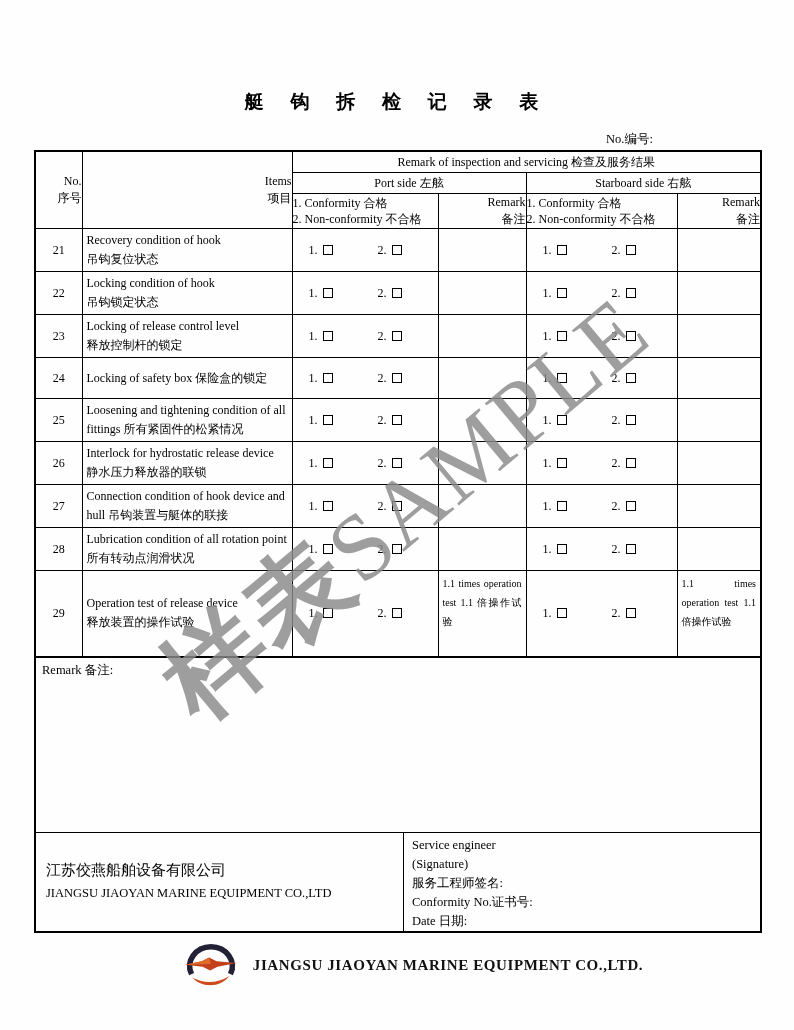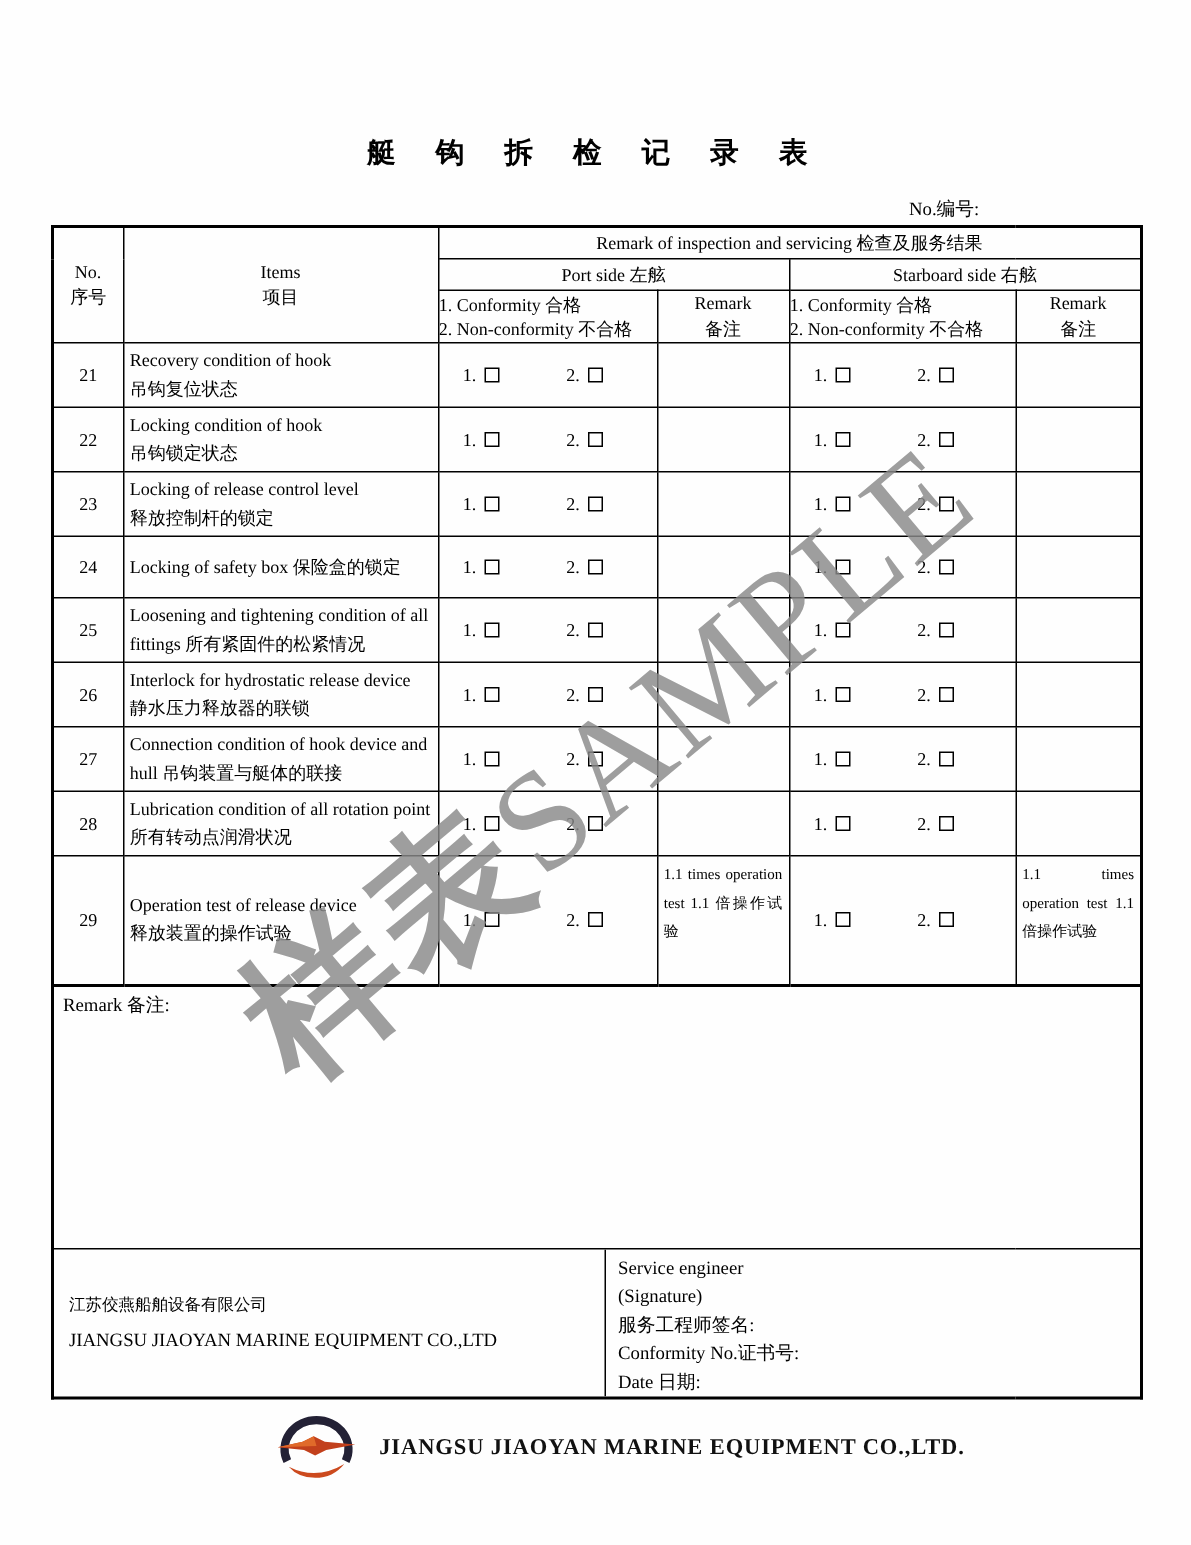--- a/index.html
+++ b/index.html
@@ -20,21 +20,21 @@
   table.main {
     position:absolute; top:150px; left:34px; width:726px;
     border-collapse:collapse; table-layout:fixed;
     border:2px solid #000;
   }
   .main td, .main th {
     border:1px solid #000; font-weight:normal; font-size:12px;
     padding:0; vertical-align:middle; overflow:hidden;
   }
   .hdr-center { text-align:center; }
-  .hdr-two { text-align:center; line-height:17px; }
+  .hdr-two { text-align:right; line-height:17px; }
   .hdr-conf { text-align:left; padding:1px 0 1px 6px; line-height:16px; }
   th.h-result { height:20px; }
   th.h-side   { height:20px; }
   tr.h-conf-row th { height:34px; }
 
   td.c-no { text-align:center;margin-left:32px; }
   td.c-item { text-align:left; padding:2px 4px; line-height:19px; vertical-align:middle; }
   td.c-item .zh { display:inline-block;font-family:Liberation Serif, serif; }
   td.c-check { padding-left:16px; }
   .cbg { display:inline-flex; align-items:center; gap:5px; white-space:nowrap; }
@@ -54,21 +54,21 @@
     padding:4px 6px; font-size:12.5px;
   }
 
   tr.company-row td { padding:0; height:98px; }
   .company-flex { display:flex; width:100%; height:98px; }
   .company-left {
     width:368px; border-right:1px solid #000; box-sizing:border-box;
     display:flex; flex-direction:column; justify-content:center;
     padding-left:10px; line-height:23px;
   }
-  .company-left .zh { font-size:11px; }
+  .company-left .zh { font-size:15px; }
   .company-left .en { font-size:12.5px; }
   .company-right { flex:1; padding:3px 0 0 8px; }
   .company-right div { line-height:19px; font-size:12.5px; }
 
   
   .footer {
     position:absolute; top:938px; left:0; width:100%;
     display:flex; align-items:center; justify-content:center; gap:14px;padding-left:16px;
   }
   .footer-text { font-size:15px; font-weight:bold; letter-spacing:0.6px; color:#111; }

